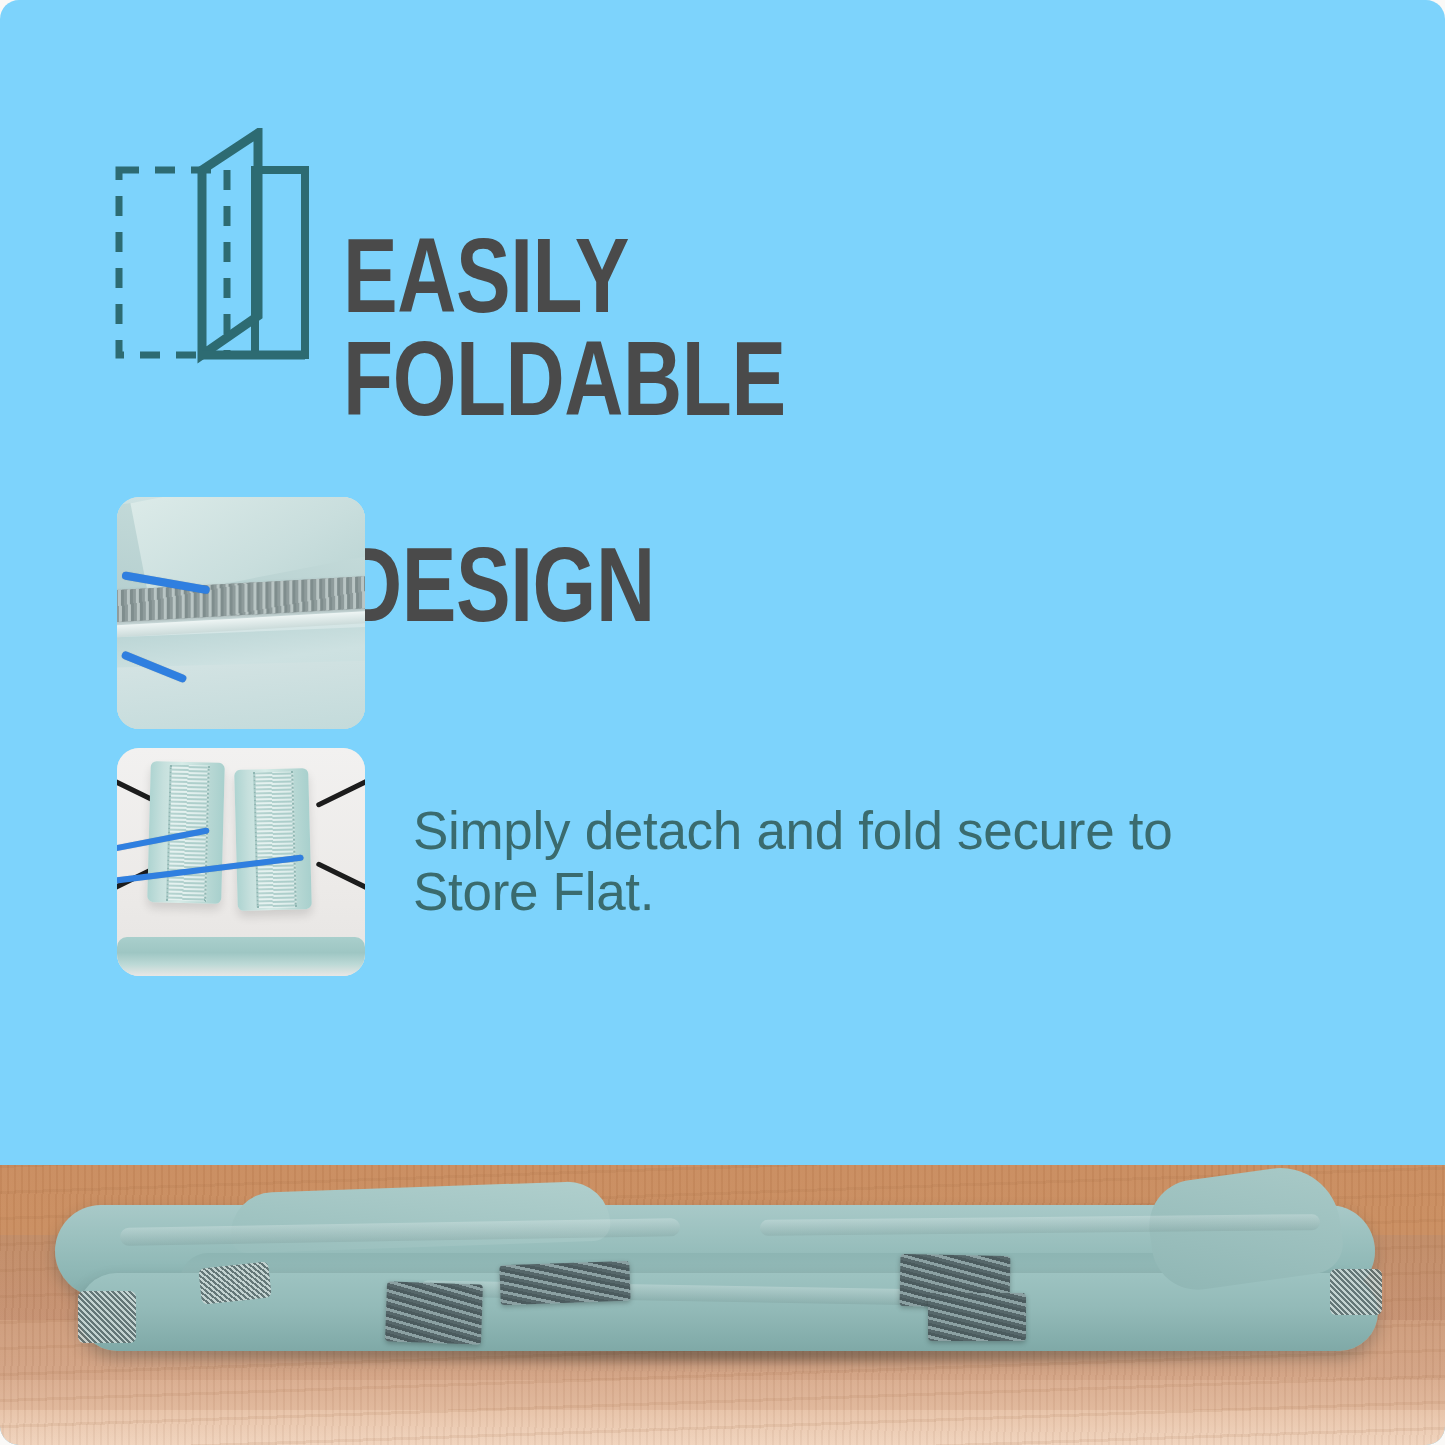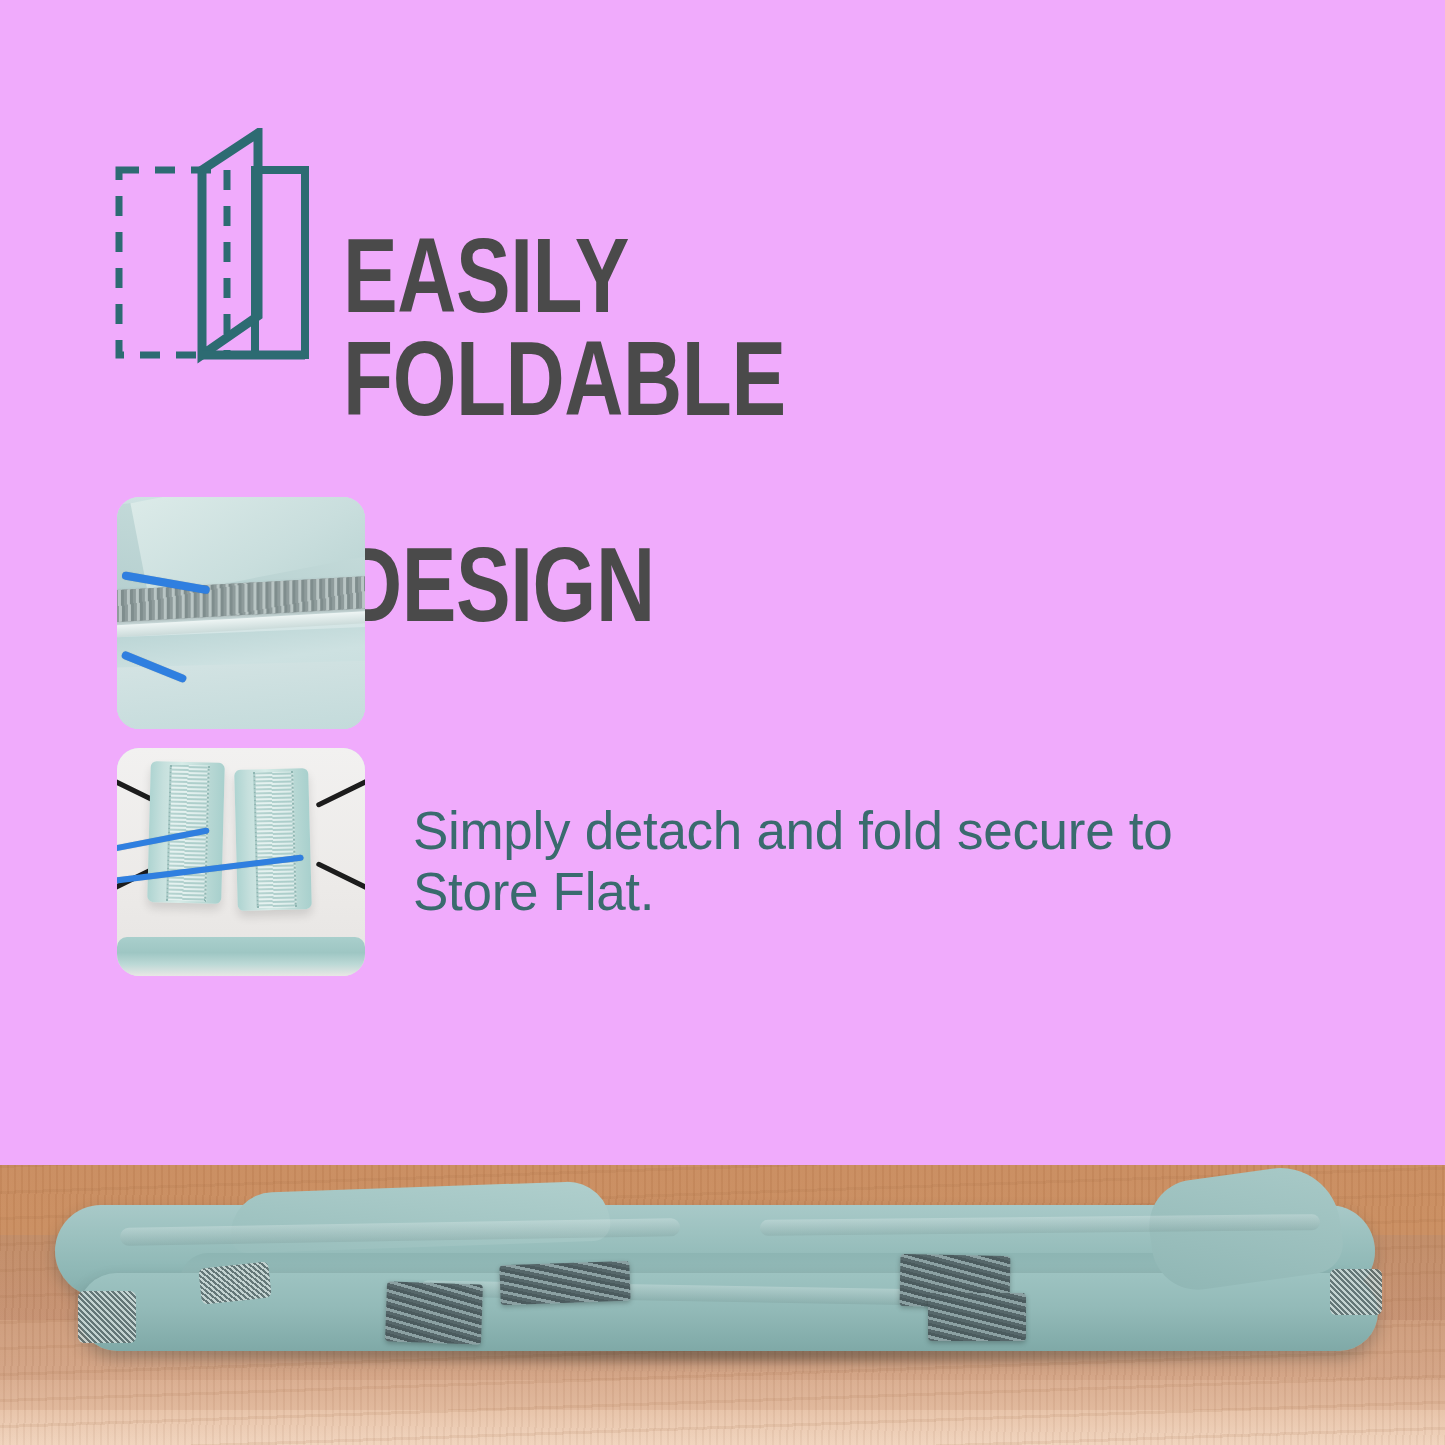--- a/index.html
+++ b/index.html
@@ -3,21 +3,21 @@
 <meta charset="utf-8">
 <style>
   html,body{margin:0;padding:0;}
   body{
     width:1445px;height:1445px;
     background:#faf9f7;
     font-family:"Liberation Sans", sans-serif;
     overflow:hidden;
     position:relative;
   }
-  #page{position:absolute;inset:0;background:#f0abfc;overflow:hidden;}
+  #page{position:absolute;inset:0;background:#7dd3fc;overflow:hidden;border-radius:19px;}
 
   
   #header{position:absolute;left:0;top:0;width:1445px;height:420px;}
   #fold-icon{position:absolute;left:112px;top:128px;width:205px;height:245px;}
   #heading{
     position:absolute;left:343px;top:122px;width:760px;
     color:#4a4a4a;
     font-family:"Liberation Sans Narrow","Liberation Sans",sans-serif;
     font-weight:bold;
     font-size:105px;

